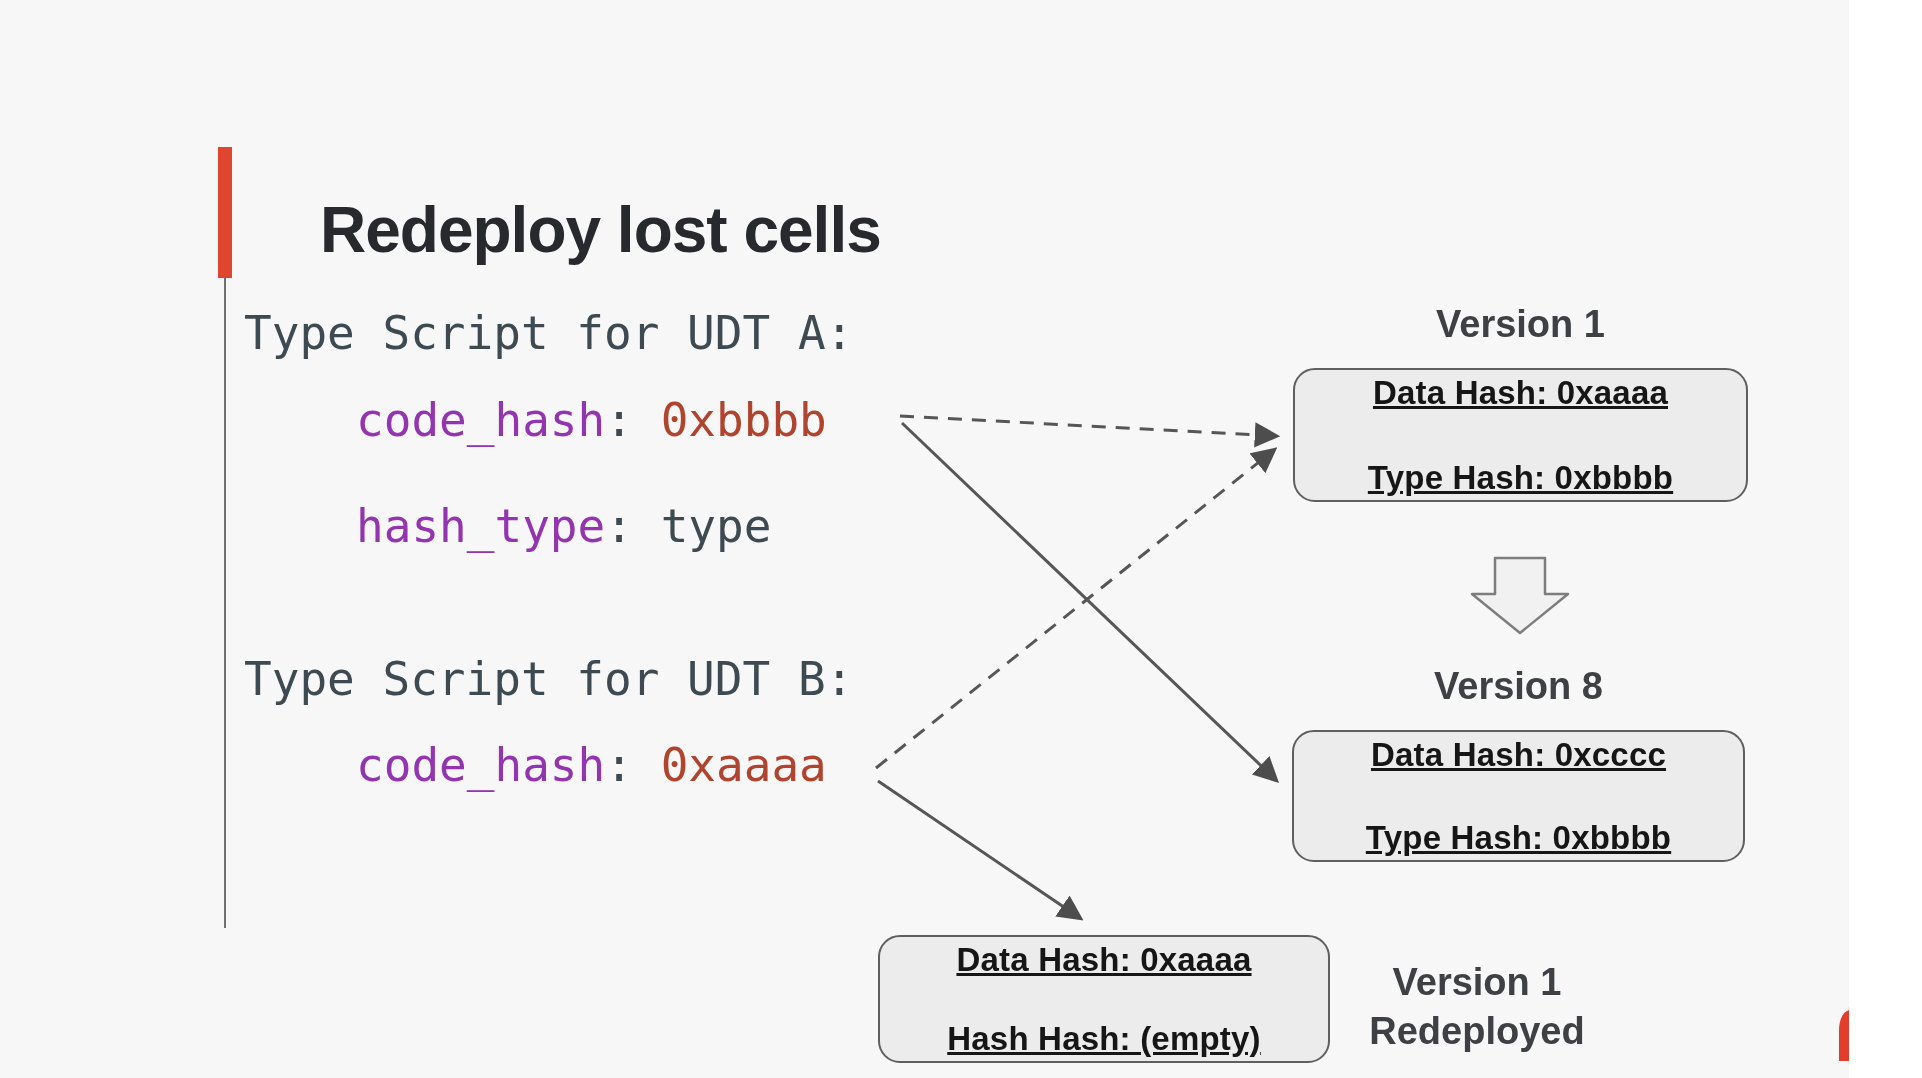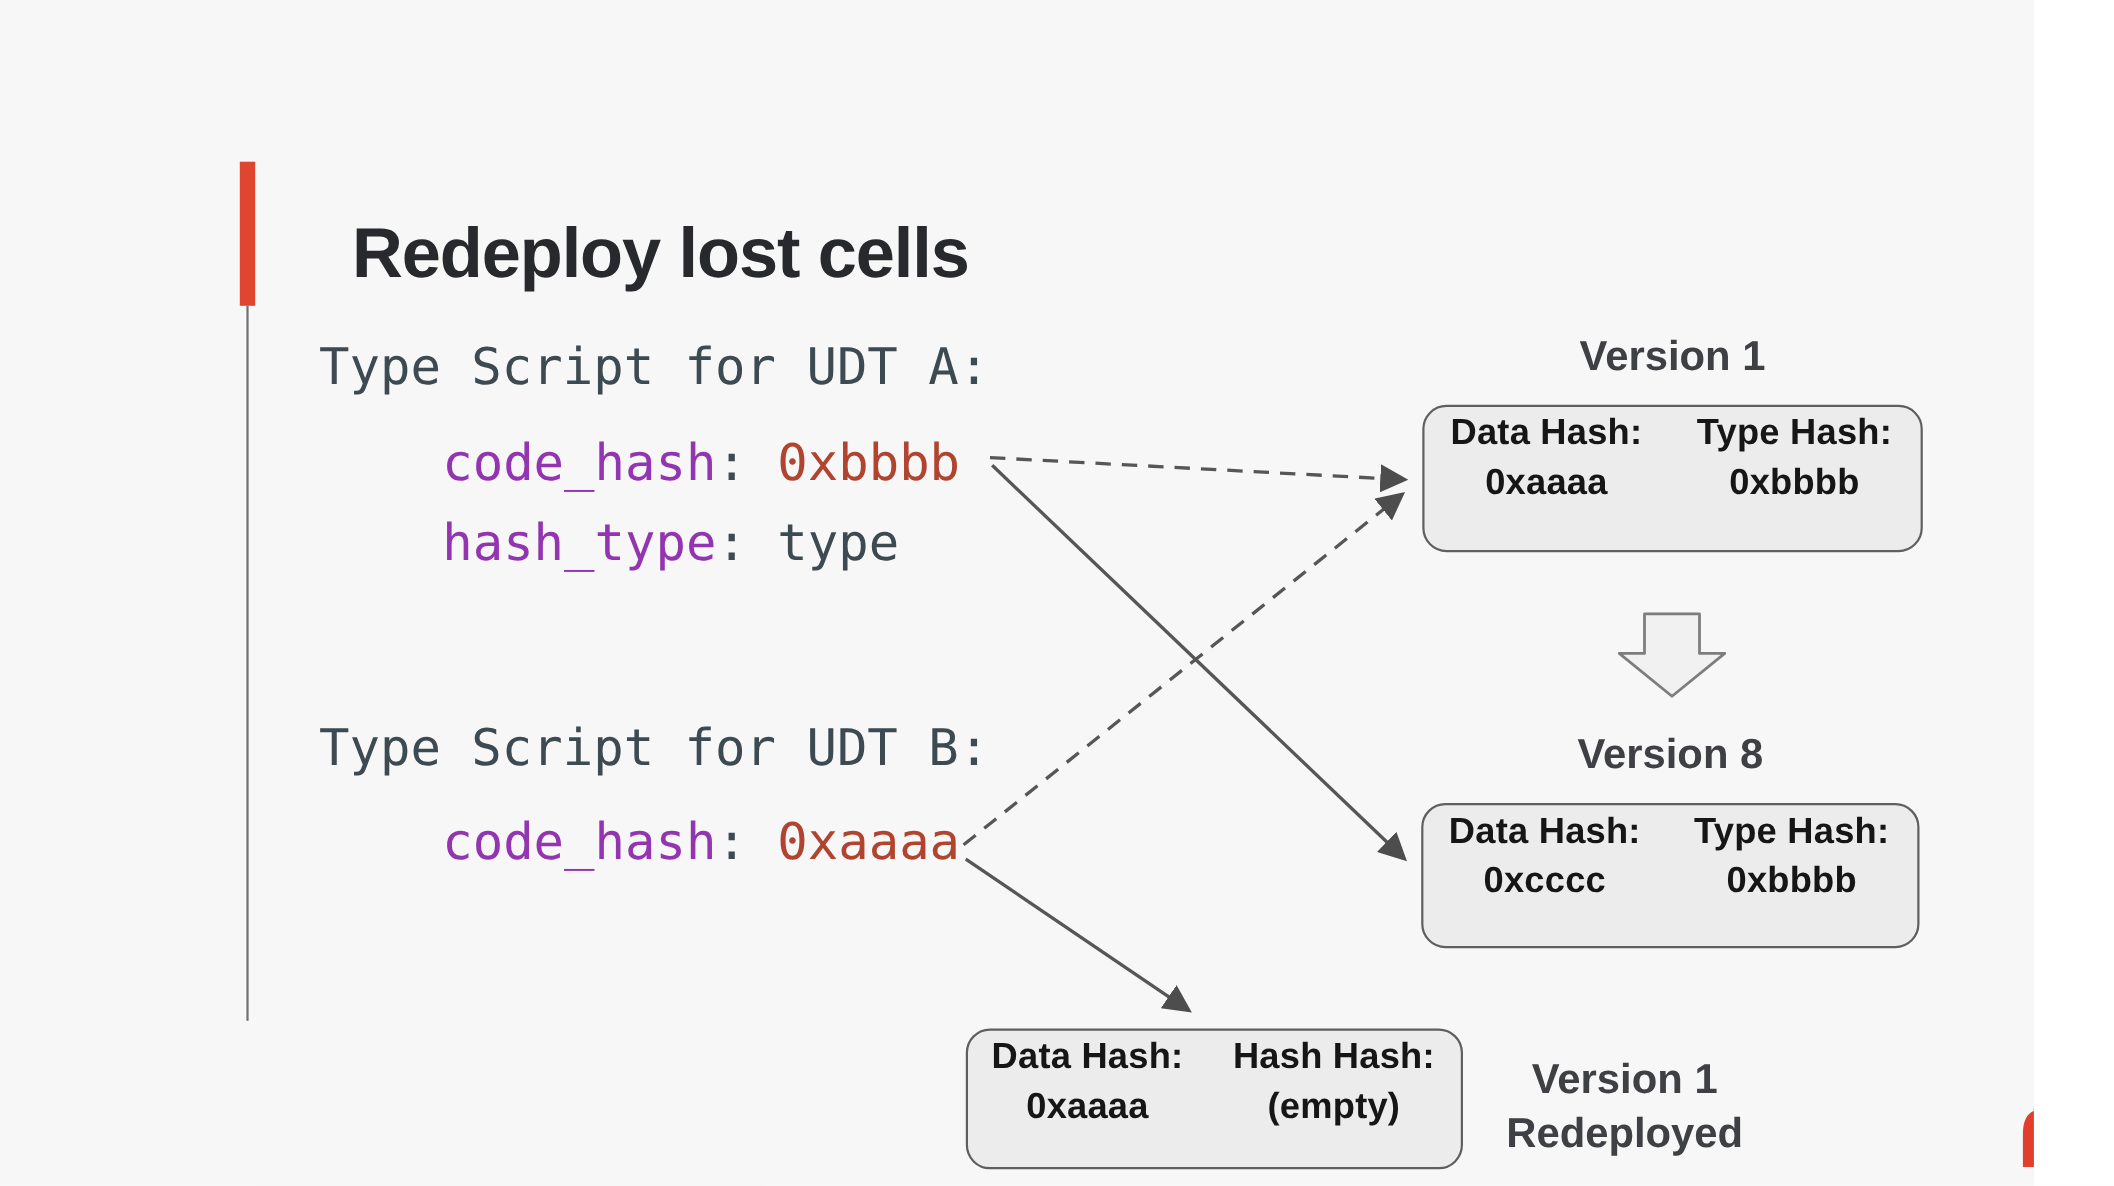--- a/index.html
+++ b/index.html
@@ -21,34 +21,35 @@
   }
   .slide-title{
     position:absolute;left:320px;top:150px;
     font-size:64px;font-weight:700;letter-spacing:-1px;
     color:#27292c;white-space:nowrap;
   }
   
   .code-line{
     position:absolute;
     font-family:"DejaVu Sans Mono","Liberation Mono",monospace;
-    font-size:46px;color:#3d4a51;white-space:pre;margin-left:46px;
+    font-size:46px;color:#3d4a51;white-space:pre;
   }
   .code-line .key{color:#9334b0;}
   .code-line .val{color:#b0442f;}
   .lvl0{left:244px;}
   .lvl1{left:356px;}
   
   .hash-box{
     position:absolute;box-sizing:border-box;
     background:#ececec;border:2px solid #5f5f5f;border-radius:22px;
-    display:flex;flex-direction:row;justify-content:center;
+    display:flex;flex-direction:column;justify-content:space-between;
     text-align:center;
     font-weight:700;font-size:33px;line-height:45px;color:#161616;
     letter-spacing:.2px;
+    text-decoration:underline;
   }
   #version1-box{left:1293px;top:368px;width:455px;height:134px;}
   #version2-box{left:1292px;top:730px;width:453px;height:132px;}
   #redeployed-box{left:878px;top:935px;width:452px;height:128px;}
   
   .ver-label{
     position:absolute;text-align:center;
     font-weight:700;font-size:38px;color:#3e4043;line-height:49px;
   }
   #version1-label{left:1293px;top:300px;width:455px;}
@@ -62,21 +63,21 @@
 <body>
 
 <div id="canvas">
 
   <div class="accent-bar"></div>
   <div class="v-guide-line"></div>
   <h1 class="slide-title">Redeploy lost cells</h1>
 
   <div class="code-line lvl0" style="top:306px;">Type Script for UDT A:</div>
   <div class="code-line lvl1" style="top:393px;"><span class="key">code_hash</span><span>: </span><span class="val">0xbbbb</span></div>
-  <div class="code-line lvl1" style="top:466px;"><span class="key">hash_type</span><span>: </span><span>type</span></div>
+  <div class="code-line lvl1" style="top:499px;"><span class="key">hash_type</span><span>: </span><span>type</span></div>
 
   <div class="code-line lvl0" style="top:652px;">Type Script for UDT B:</div>
   <div class="code-line lvl1" style="top:738px;"><span class="key">code_hash</span><span>: </span><span class="val">0xaaaa</span></div>
 
   <svg class="overlay" width="1922" height="1078" viewBox="0 0 1922 1078">
     <defs>
       <marker id="ah" viewBox="0 0 12 12" refX="10" refY="6" markerWidth="8.5" markerHeight="8.5" orient="auto">
         <path d="M0 0 L12 6 L0 12 Z" fill="#4d4d4d"></path>
       </marker>
     </defs>

